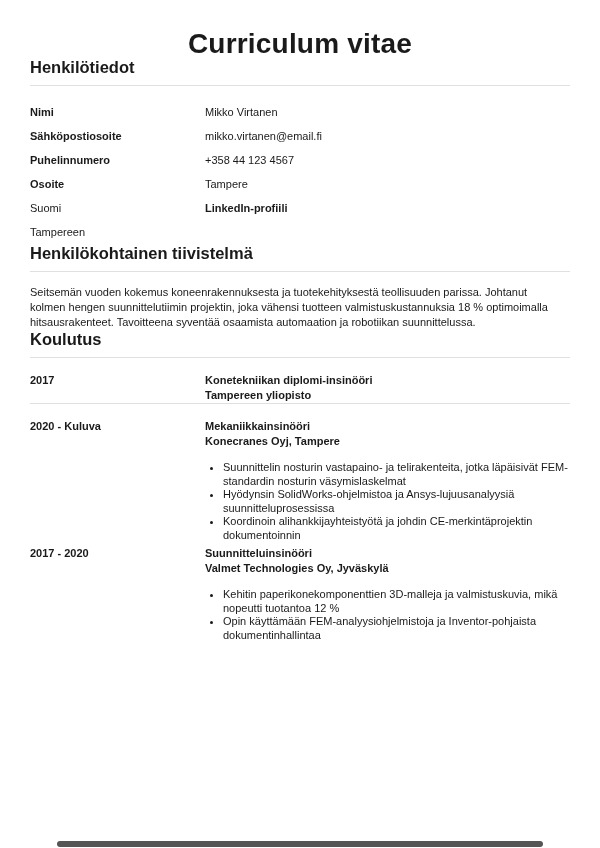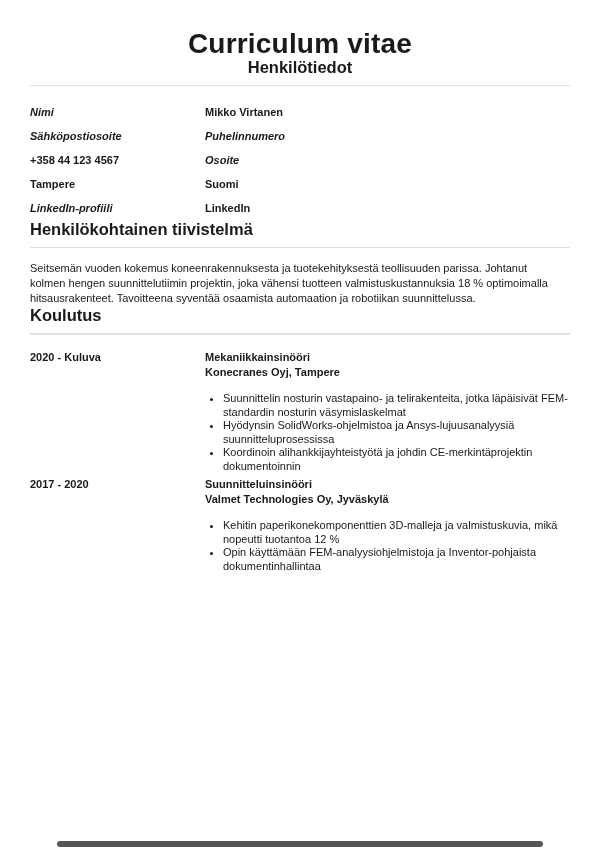--- a/index.html
+++ b/index.html
@@ -18,21 +18,21 @@
   h1.cv-title {
     font-size: 28px;
     font-weight: 700;
     text-align: center;
     margin: 0;
     line-height: 28px;
     letter-spacing: 0.2px;
   }
 
   section.sec { margin-top: 0; }
-  .sec-personal   { margin-top: 37px; text-align: center; }
+  .sec-personal   { margin-top: 37px; }
   .sec-summary    { margin-top: 14px; }
   .sec-education  { margin-top: 21px; }
   .sec-experience { margin-top: 18px; }
 
   h2.sec-h {
     font-size: 16.5px;
     font-weight: 700;
     margin: 0 0 8px 0;
     line-height: 19px;
   }
@@ -47,22 +47,22 @@
     margin-top: 14px;
     display: grid;
     grid-template-columns: 175px 1fr;
     font-size: 11px;
   }
   .kv-grid > div {
     height: 24px;
     display: flex;
     align-items: center;
   }
-  .kv-label { font-weight: 700; font-style: italic; }
-  .kv-value { font-weight: 700; }
+  .kv-label { font-weight: 700; }
+  .kv-value { font-weight: 400; }
 
   
   .summary-text {
     margin: 13px 12px 0 0;
     font-size: 11px;
     line-height: 15px;
   }
 
   
   .entry {
@@ -103,39 +103,47 @@
 
   <h1 class="cv-title">Curriculum vitae</h1>
 
   <section class="sec sec-personal">
     <h2 class="sec-h">Henkilötiedot</h2>
     <div class="divider"></div>
     <div class="kv-grid">
       <div class="kv-label">Nimi</div>
       <div class="kv-value">Mikko Virtanen</div>
       <div class="kv-label">Sähköpostiosoite</div>
+      <div class="kv-value">mikko.virtanen@email.fi</div>
       <div class="kv-label">Puhelinnumero</div>
       <div class="kv-value">+358 44 123 4567</div>
       <div class="kv-label">Osoite</div>
       <div class="kv-value">Tampere</div>
       <div class="kv-value">Suomi</div>
       <div class="kv-label">LinkedIn-profiili</div>
-      <div class="kv-value">LinkedIn</div>
+      <div class="kv-value">Tampereen</div>
     </div>
   </section>
 
   <section class="sec sec-summary">
     <h2 class="sec-h">Henkilökohtainen tiivistelmä</h2>
     <div class="divider"></div>
     <p class="summary-text">Seitsemän vuoden kokemus koneenrakennuksesta ja tuotekehityksestä teollisuuden parissa. Johtanut kolmen hengen suunnittelutiimin projektin, joka vähensi tuotteen valmistuskustannuksia 18 % optimoimalla hitsausrakenteet. Tavoitteena syventää osaamista automaation ja robotiikan suunnittelussa.</p>
   </section>
 
   <section class="sec sec-education">
     <h2 class="sec-h">Koulutus</h2>
     <div class="divider"></div>
+    <div class="entry entry-first">
+      <div class="entry-period">2017</div>
+      <div>
+        <div class="entry-title">Konetekniikan diplomi-insinööri</div>
+        <div class="entry-sub">Tampereen yliopisto</div>
+      </div>
+    </div>
   </section>
 
   <section class="sec sec-experience">
     <div class="divider"></div>
 
     <div class="entry entry-first">
       <div class="entry-period">2020 - Kuluva</div>
       <div>
         <div class="entry-title">Mekaniikkainsinööri</div>
         <div class="entry-sub">Konecranes Oyj, Tampere</div>

